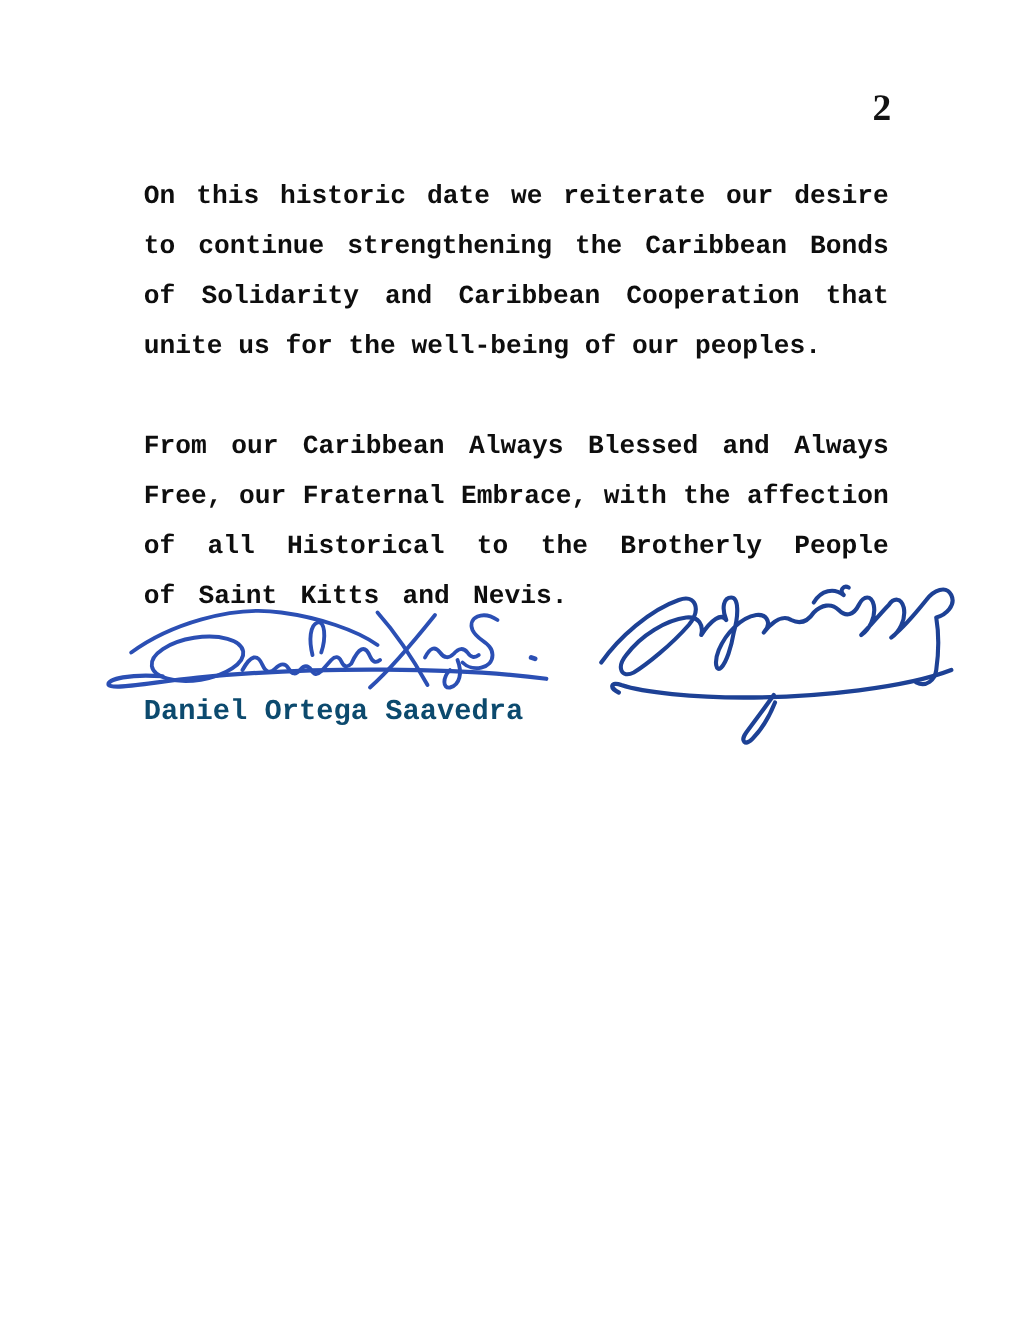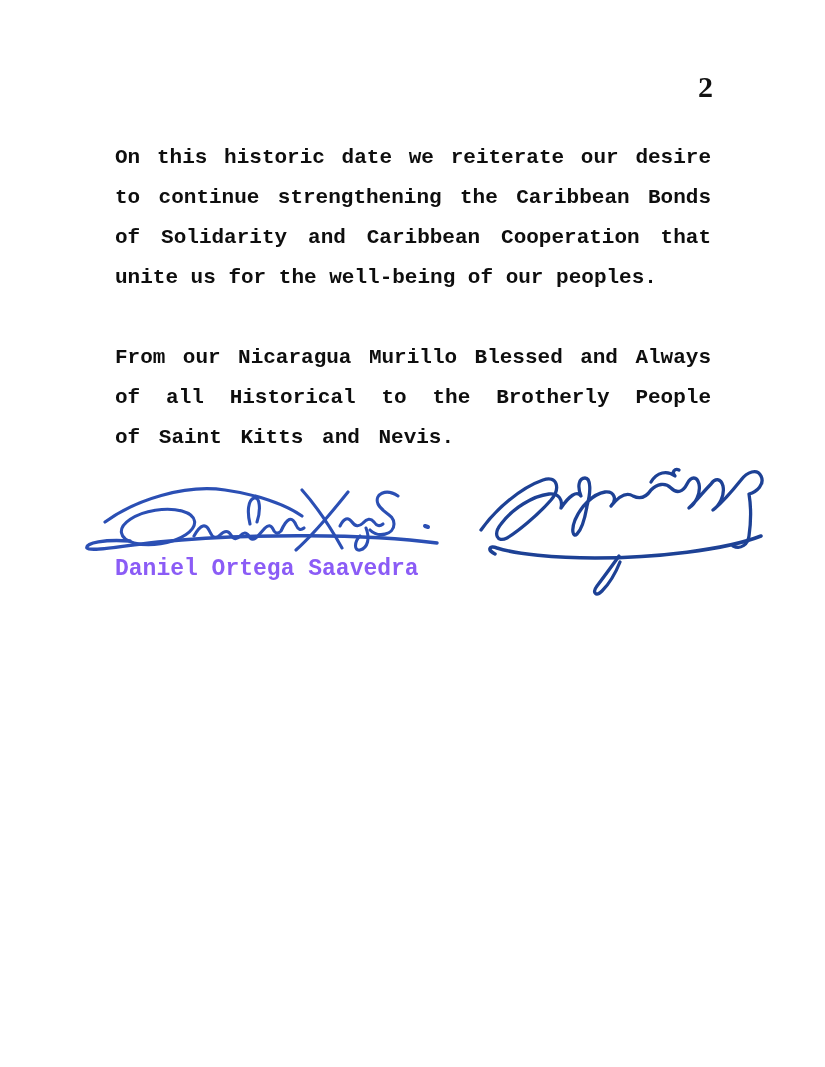--- a/index.html
+++ b/index.html
@@ -46,42 +46,43 @@
   }
   .sig-left{left:80px;top:472px;}
   .sig-right{left:465px;top:448px;}
   .signatory-name{
     position:absolute;
     top:554px;
     font-weight:bold;
     font-size:23px;
     line-height:30px;
     white-space:nowrap;
-    color:#8b5cf6;
+    color:#0c4a6e;
   }
   .name-left{left:115px;}
   .name-right{left:505px;}
 </style>
 </head>
 <body>
 
 <div class="page">
 
   <div class="page-number">2</div>
 
   <div class="letter-body">
     <div>
       <div class="body-line">On this historic date we reiterate our desire</div>
       <div class="body-line">to continue strengthening the Caribbean Bonds</div>
       <div class="body-line">of Solidarity and Caribbean Cooperation that</div>
       <div class="body-line last">unite us for the well-being of our peoples.</div>
     </div>
     <div class="para-gap"></div>
     <div>
-      <div class="body-line">From our Nicaragua Murillo Blessed and Always</div>
+      <div class="body-line">From our Caribbean Always Blessed and Always</div>
+      <div class="body-line">Free, our Fraternal Embrace, with the affection</div>
       <div class="body-line">of all Historical to the Brotherly People</div>
       <div class="body-line last stretch">of Saint Kitts and Nevis.</div>
     </div>
   </div>
 
   <svg class="signature-svg sig-left" width="380" height="100" viewBox="0 0 380 100">
     <g fill="none" stroke="#2b4fb4" stroke-width="3.1" stroke-linecap="round" stroke-linejoin="round">
       <path d="M 25 50 C 55 28, 105 12, 145 18 C 175 22, 205 32, 222 44" stroke="#2b4fb4"></path>
       <ellipse cx="78" cy="55" rx="37" ry="17" transform="rotate(-9 78 55)" stroke="#2b4fb4"></ellipse>
       <path d="M 114 64 q 10 -18 16 -4 q 4 9 10 3 q 7 -7 11 0 q 4 7 9 1 q 5 -6 9 0 q 3 6 8 1 l 8 -9 q 5 -5 8 1 q 3 7 8 2 q 9 -20 15 -6 q 3 7 8 3" stroke="#2b4fb4"></path>

